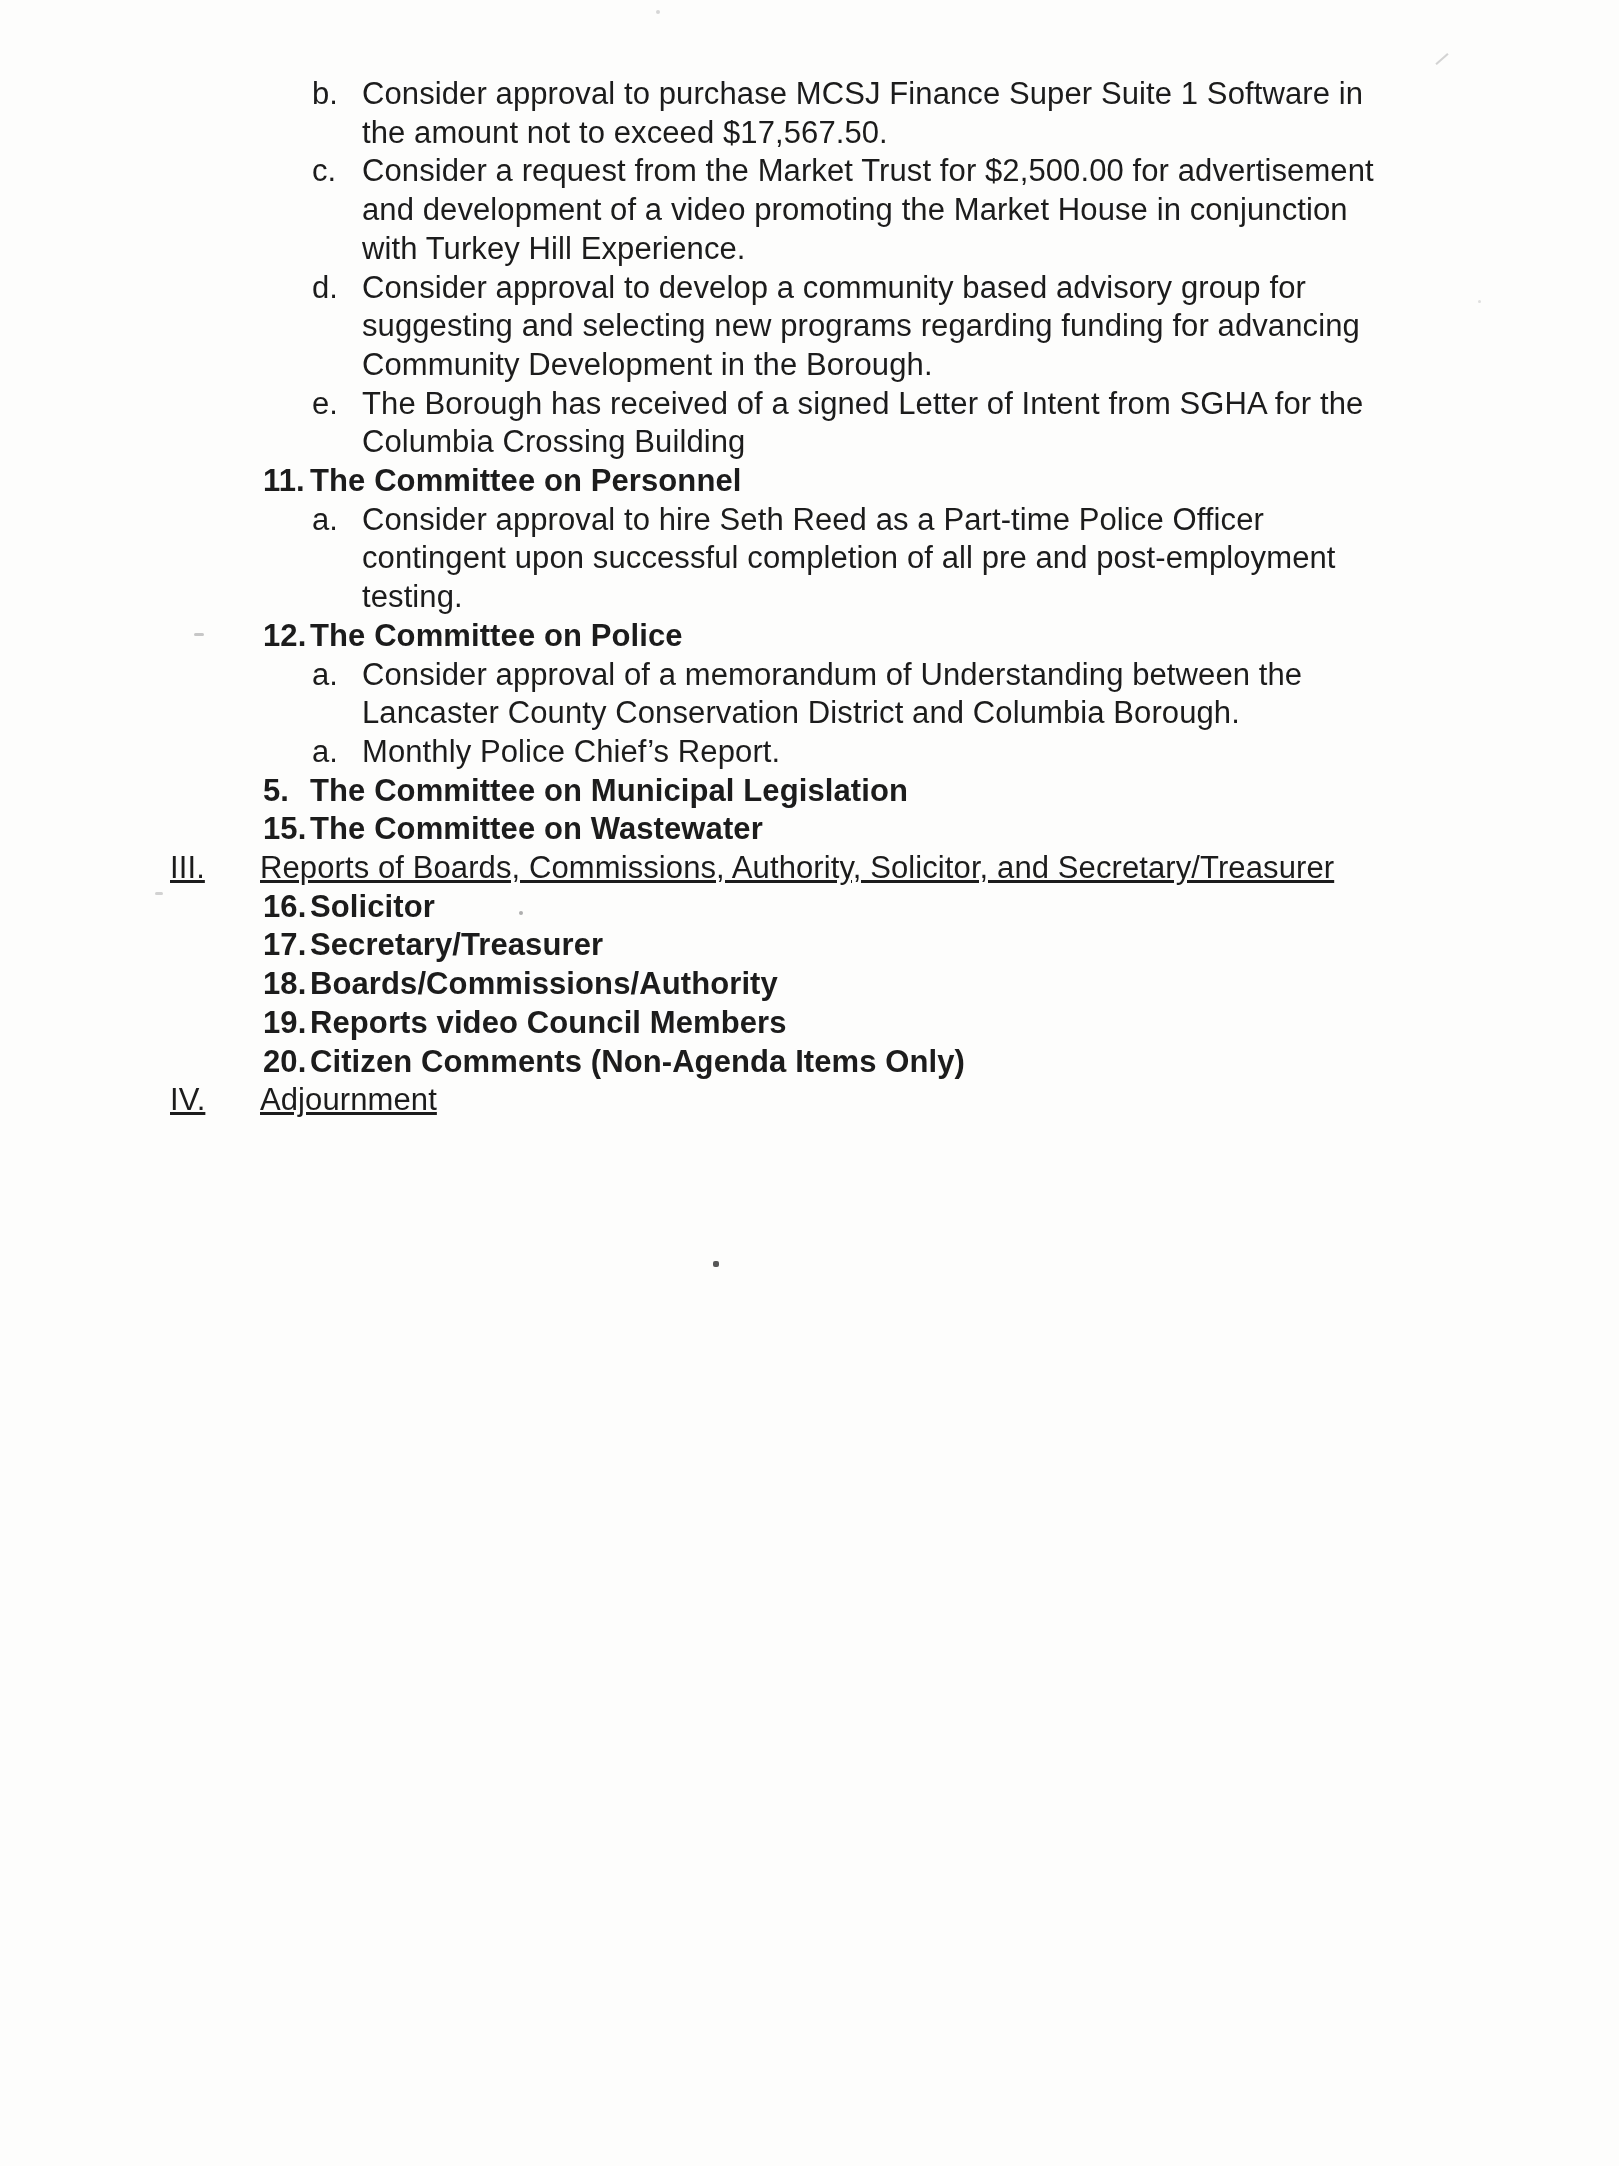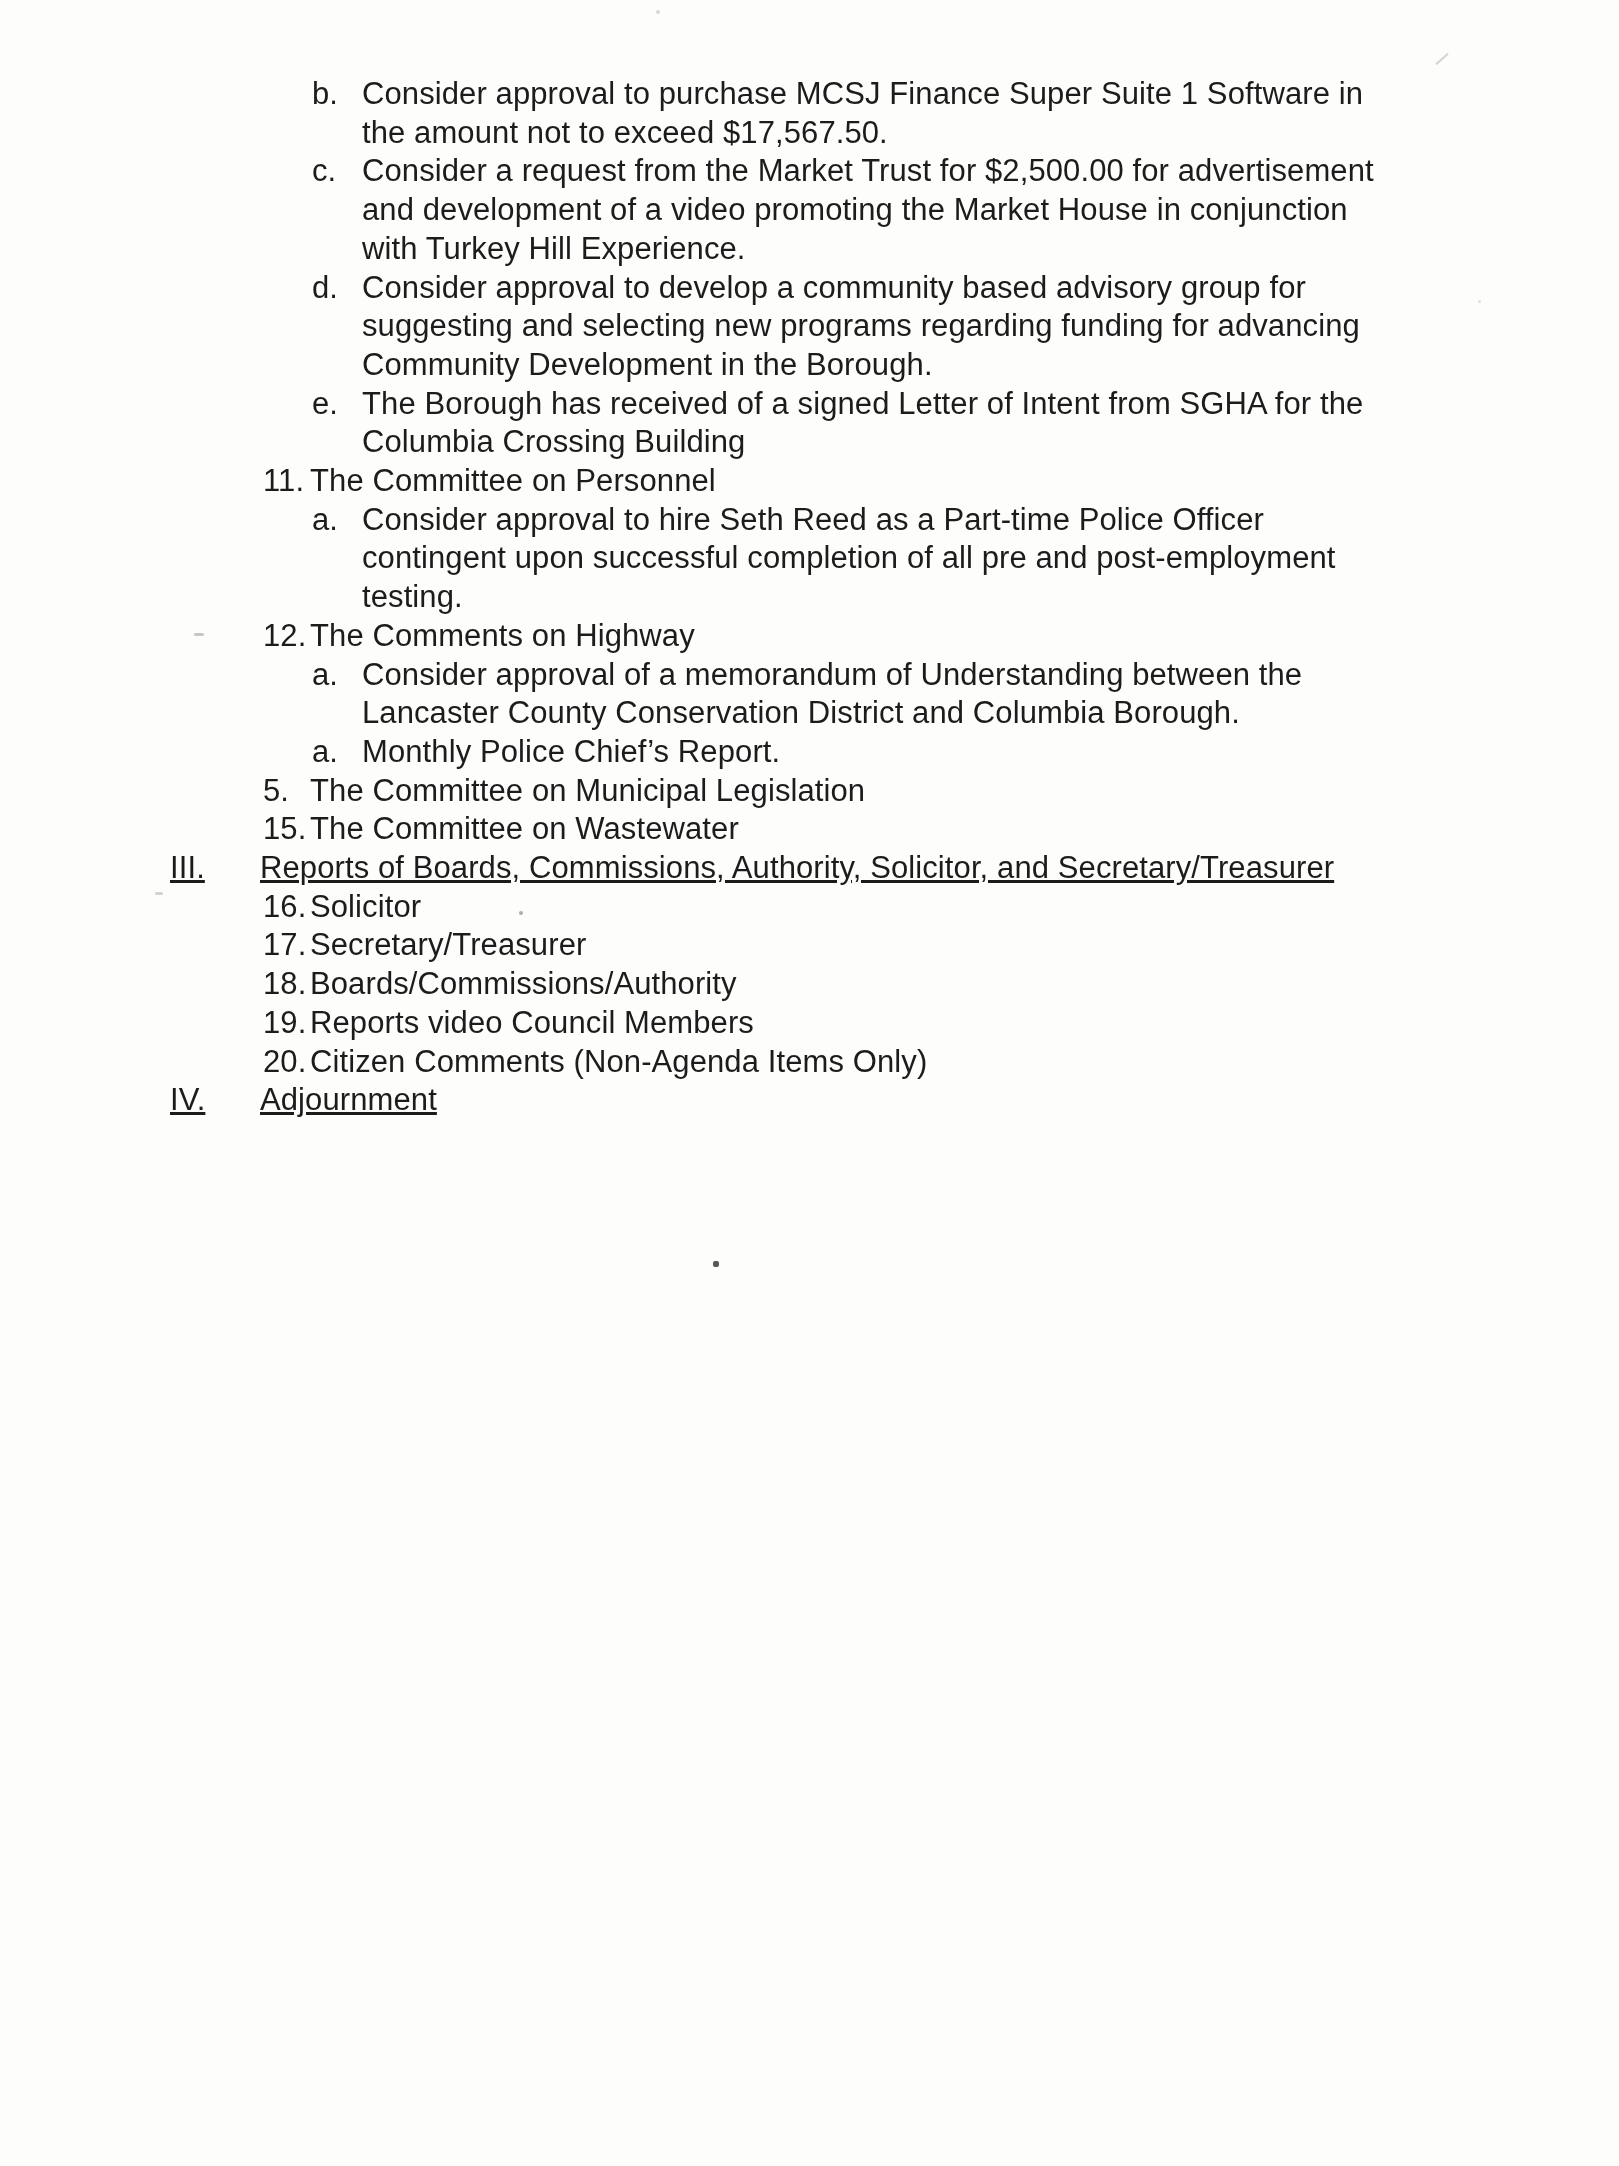--- a/index.html
+++ b/index.html
@@ -32,21 +32,21 @@
   .row .marker {
     flex: none;
     white-space: nowrap;
   }
   .row .text {
     white-space: pre-line;
     max-width: 1150px;
   }
   .row.letter { padding-left: 312px; }
   .row.letter .marker { width: 50px; }
-  .row.number { padding-left: 263px; }
+  .row.number { padding-left: 263px; font-weight: bold; }
   .row.number .marker { width: 47px; }
   .row.roman  { padding-left: 170px; text-decoration: underline; }
   .row.roman  .marker { width: 90px; }
   .artifact {
     position: absolute;
     pointer-events: none;
   }
   .speck-dash-1 { left:194px; top:633px; width:10px; height:3px; background:#9a9a9a; opacity:.55; border-radius:2px; }
   .speck-dash-2 { left:155px; top:892px; width:8px;  height:3px; background:#a8a8a8; opacity:.5;  border-radius:2px; }
   .speck-dot-1  { left:519px; top:911px; width:4px;  height:4px; background:#7a7a7a; opacity:.6;  border-radius:50%; }
@@ -87,21 +87,21 @@
         <span class="text">The Committee on Personnel</span>
       </div>
       <div class="row letter">
         <span class="marker">a.</span>
         <span class="text">Consider approval to hire Seth Reed as a Part-time Police Officer
 contingent upon successful completion of all pre and post-employment
 testing.</span>
       </div>
       <div class="row number">
         <span class="marker">12.</span>
-        <span class="text">The Comments on Highway</span>
+        <span class="text">The Committee on Police</span>
       </div>
       <div class="row letter">
         <span class="marker">a.</span>
         <span class="text">Consider approval of a memorandum of Understanding between the
 Lancaster County Conservation District and Columbia Borough.</span>
       </div>
       <div class="row letter">
         <span class="marker">a.</span>
         <span class="text">Monthly Police Chief’s Report.</span>
       </div>

